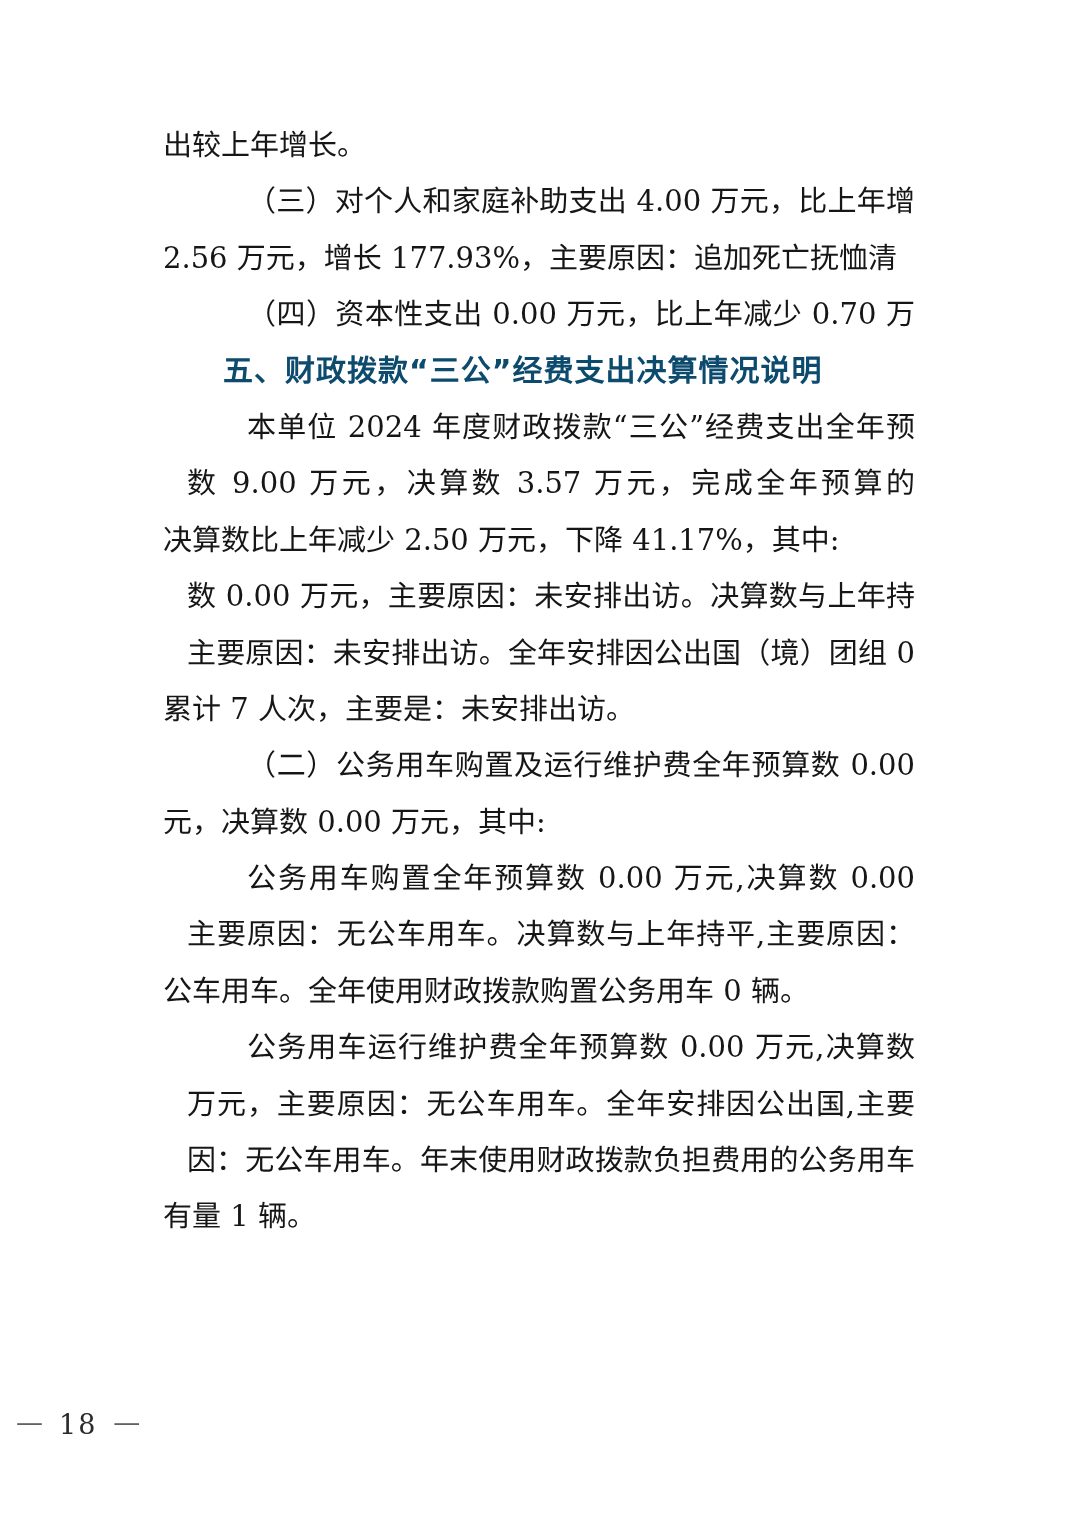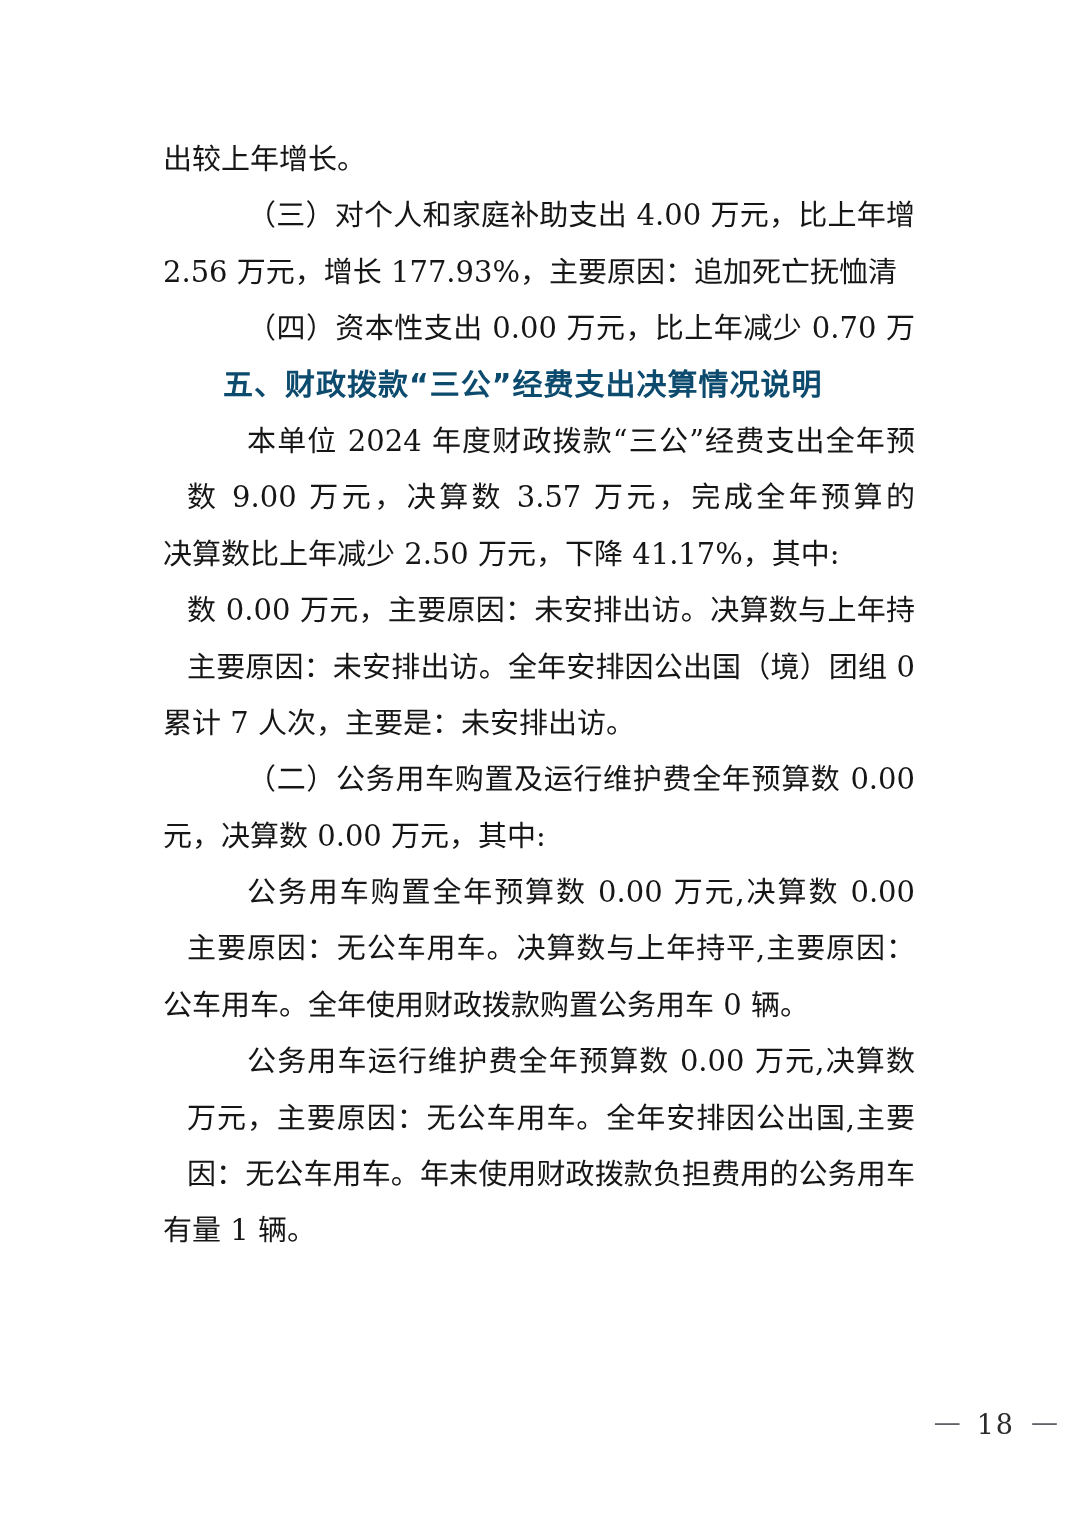--- a/index.html
+++ b/index.html
@@ -11,21 +11,21 @@
     position: relative;
     width: 1074px;
     height: 1520px;
     background: #ffffff;
     overflow: hidden;
     font-family: "DejaVu Serif", "Liberation Serif", serif;
   }
   .text-block {
     position: absolute;
     left: 163px;
-    top: 131px;
+    top: 117px;
     width: 752px;
   }
   .line {
     height: 56.4px;
     line-height: 56.4px;
     font-size: 29px;
     color: #161616;
     overflow: hidden;
     text-align: left;
     font-family: "DejaVu Serif", "Liberation Serif", serif;
@@ -44,21 +44,21 @@
     font-weight: 700;
     font-size: 30px;
     color: #0c4a6e;
     letter-spacing: 1px;
   }
   .footer {
     position: absolute;
     left: 0;
     top: 1400px;
     width: 100%;
-    text-align: right;
+    text-align: left;
     font-size: 27px;
     line-height: 50px;
     font-family: "DejaVu Serif", "Liberation Serif", serif;
   }
   .footer .dash {
     color: #5f6368;
     margin: 0 16px;
     position: relative;
     top: -2px;
   }

